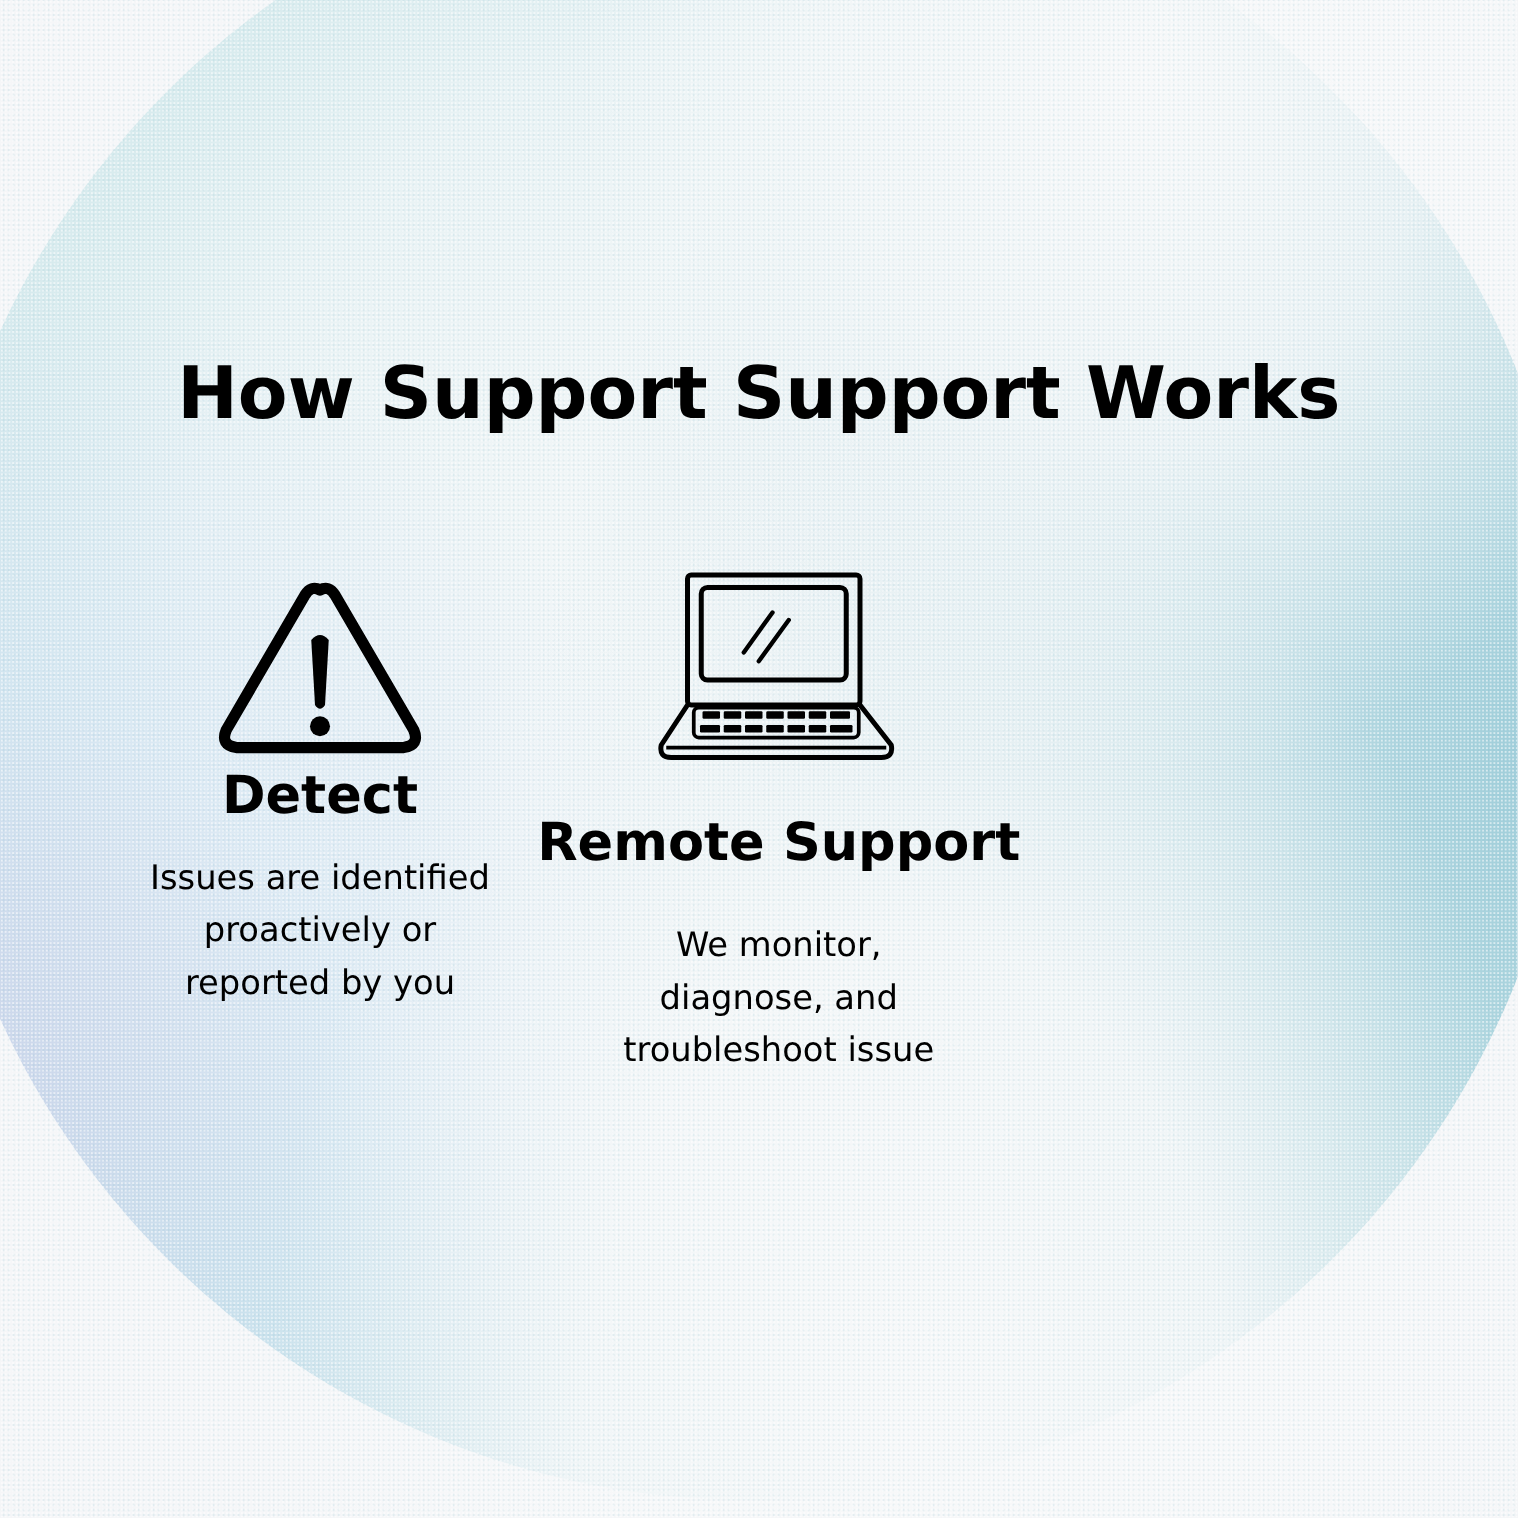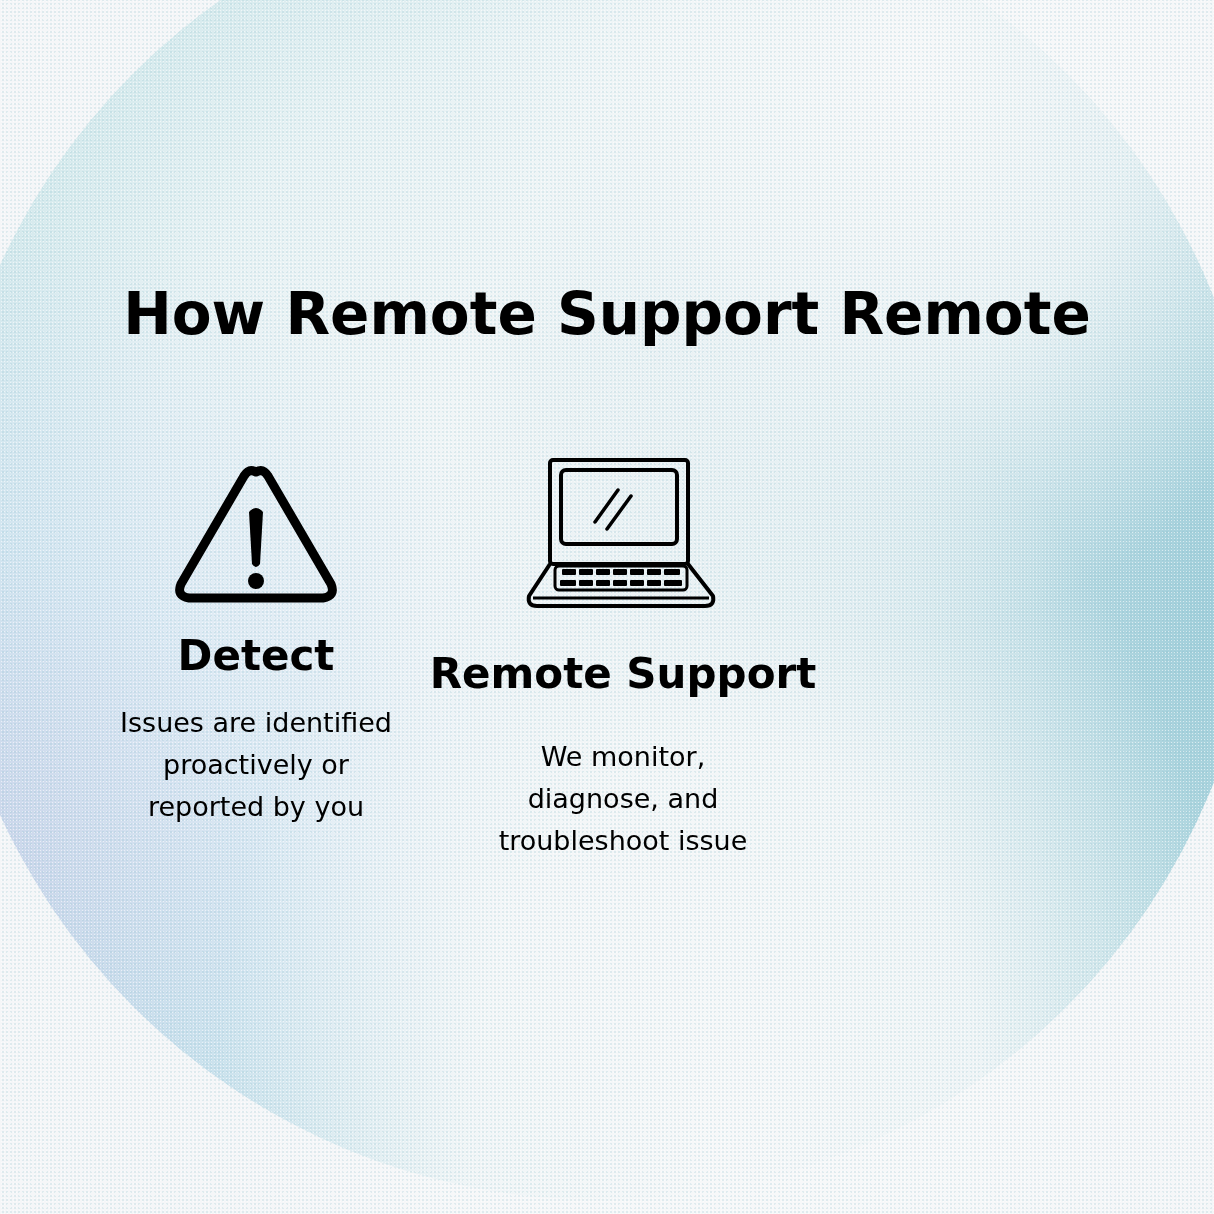--- a/index.html
+++ b/index.html
@@ -48,21 +48,21 @@
     }
     .step {
       position: absolute; top: 450px;
       display: flex; flex-direction: column; align-items: center;
       text-align: center;
     }
     .step .icon { height: 160px; display: flex; align-items: flex-end; justify-content: center; }
     .step .heading {
       font-family: "DejaVu Sans", sans-serif;
       font-weight: bold; font-size: 42px; line-height: 52px;
-      margin-top: 20px; white-space: nowrap;
+      white-space: nowrap;
     }
     .step .desc {
       font-family: "DejaVu Sans", sans-serif;
       font-size: 27px; line-height: 42px; margin-top: 16px;
       white-space: pre-line;
     }
     #step-detect { left: 96px; width: 320px; }
     #step-remote { left: 428px; width: 390px; gap: 20px; }
     #step-resolve { left: 834px; width: 280px; }
     #step-remote .heading { margin-top: 18px; }
@@ -74,21 +74,21 @@
 </head>
 <body>
 
 <div class="bg">
   <div class="bg-circle"></div>
   <div class="bg-fade"></div>
   <div class="grain"></div>
 </div>
 
 <div class="content">
-  <h1 class="title" style="margin:0">How Remote Support Remote</h1>
+  <h1 class="title" style="margin:0">How Support Support Works</h1>
 
   <div class="step" id="step-detect">
     <div class="icon">
       <svg width="170" height="150" viewBox="0 0 170 150">
         <path d="M85 12 Q92 8 97 16 L160 124 Q165 136 152 138 L18 138 Q5 136 10 124 L73 16 Q78 8 85 12 Z" fill="none" stroke="#000" stroke-width="9" stroke-linejoin="round"></path>
         <path d="M78 52 Q85 44 92 52 L89 104 Q85 110 81 104 Z" fill="#000"></path>
         <circle cx="85" cy="121" r="8" fill="#000"></circle>
       </svg>
     </div>
     <div class="heading">Detect</div>

